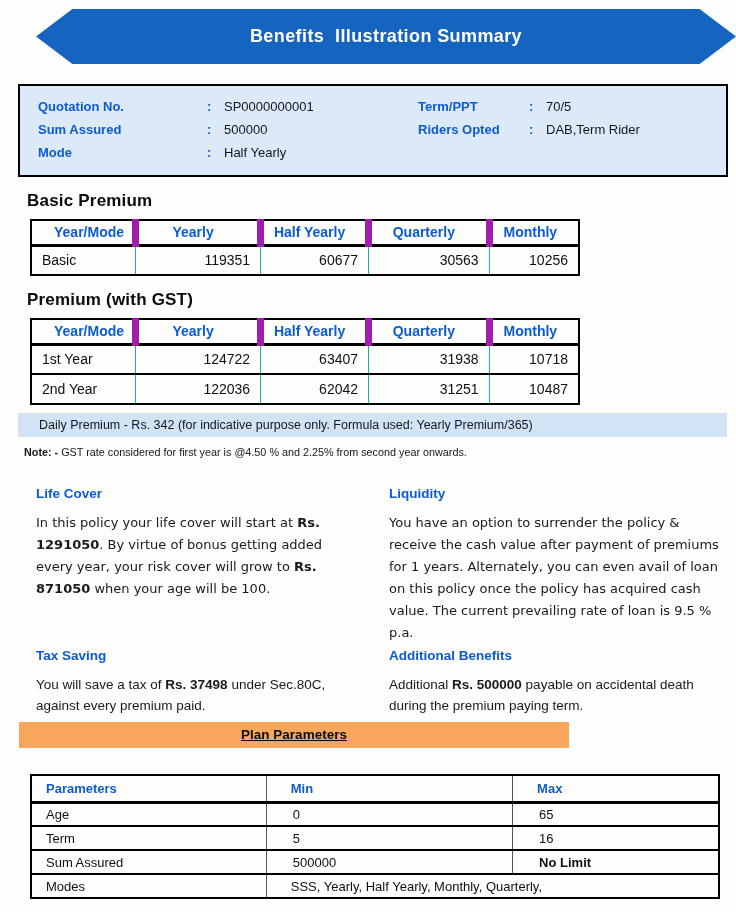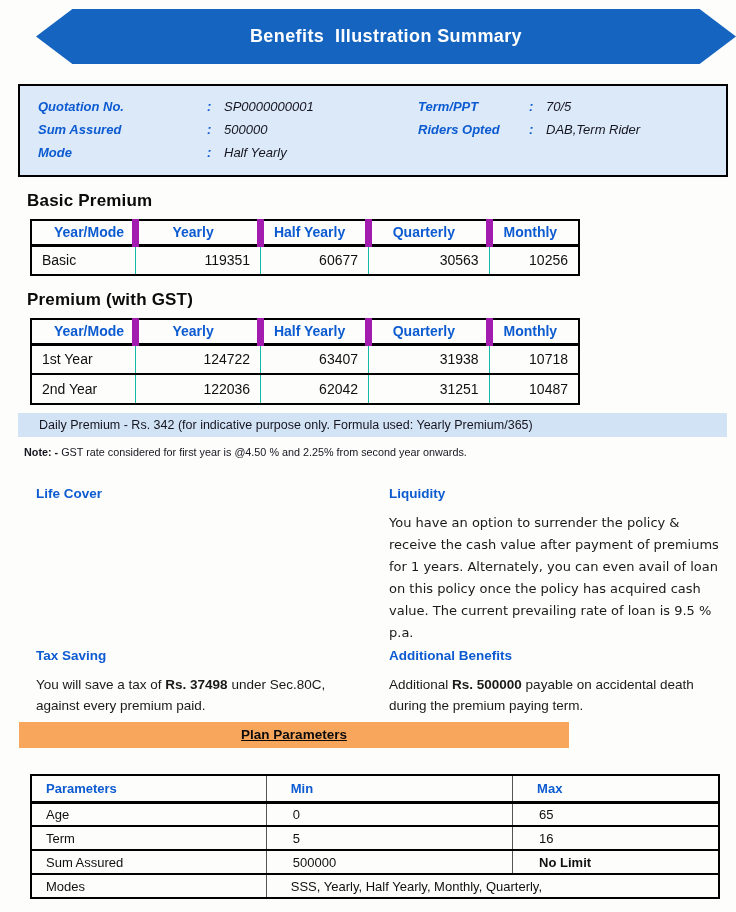--- a/index.html
+++ b/index.html
@@ -18,21 +18,21 @@
 
   
   .banner{margin:9px 0 0 36px;width:700px;height:55px;background:var(--banner_blue);
           clip-path:polygon(5.2% 0,94.8% 0,100% 50%,94.8% 100%,5.2% 100%,0 50%);
           display:flex;align-items:center;justify-content:center;}
   .banner-title{color:#fff;font-weight:bold;font-size:18px;letter-spacing:.4px;white-space:pre;}
 
   
   .info-box{margin:20px 0 0 18px;width:710px;border:2px solid #000;background:var(--info_bg);
             padding:9px 0 11px 18px;display:grid;grid-template-columns:380px 1fr;}
-  .info-row{display:flex;align-items:center;height:23px;font-size:13px;font-style:italic;}
+  .info-row{display:flex;align-items:center;height:23px;font-size:13px;}
   .info-label{color:var(--accent_blue);font-weight:bold;}
   .info-col.left .info-label{width:169px;}
   .info-col.right .info-label{width:111px;}
   .info-colon{color:var(--accent_blue);font-weight:bold;width:17px;}
   .info-value{color:#15151f;}
 
   
   h2.section{margin:14px 0 8px 27px;font-size:17px;font-weight:700;color:#0b0b0b;letter-spacing:.2px;}
 
   
@@ -187,20 +187,21 @@
     </tbody>
   </table>
 
   <div class="daily-strip">Daily Premium - Rs. 342 (for indicative purpose only. Formula used: Yearly Premium/365)</div>
 
   <div class="gst-note"><b>Note: -</b><span> GST rate considered for first year is @4.50 % and 2.25% from second year onwards.</span></div>
 
   <div class="benefits row1">
     <div class="benefit left">
       <div class="benefit-title">Life Cover</div>
+      <p class="p-wide"><span>In this policy your life cover will start at </span><b>Rs. 1291050</b><span>. By virtue of bonus getting added every year, your risk cover will grow to </span><b>Rs. 871050</b><span> when your age will be 100.</span></p>
     </div>
     <div class="benefit right">
       <div class="benefit-title">Liquidity</div>
       <p class="p-wide">You have an option to surrender the policy &amp; receive the cash value after payment of premiums for 1 years. Alternately, you can even avail of loan on this policy once the policy has acquired cash value. The current prevailing rate of loan is 9.5 % p.a.</p>
     </div>
   </div>
 
   <div class="benefits row2">
     <div class="benefit left">
       <div class="benefit-title">Tax Saving</div>

